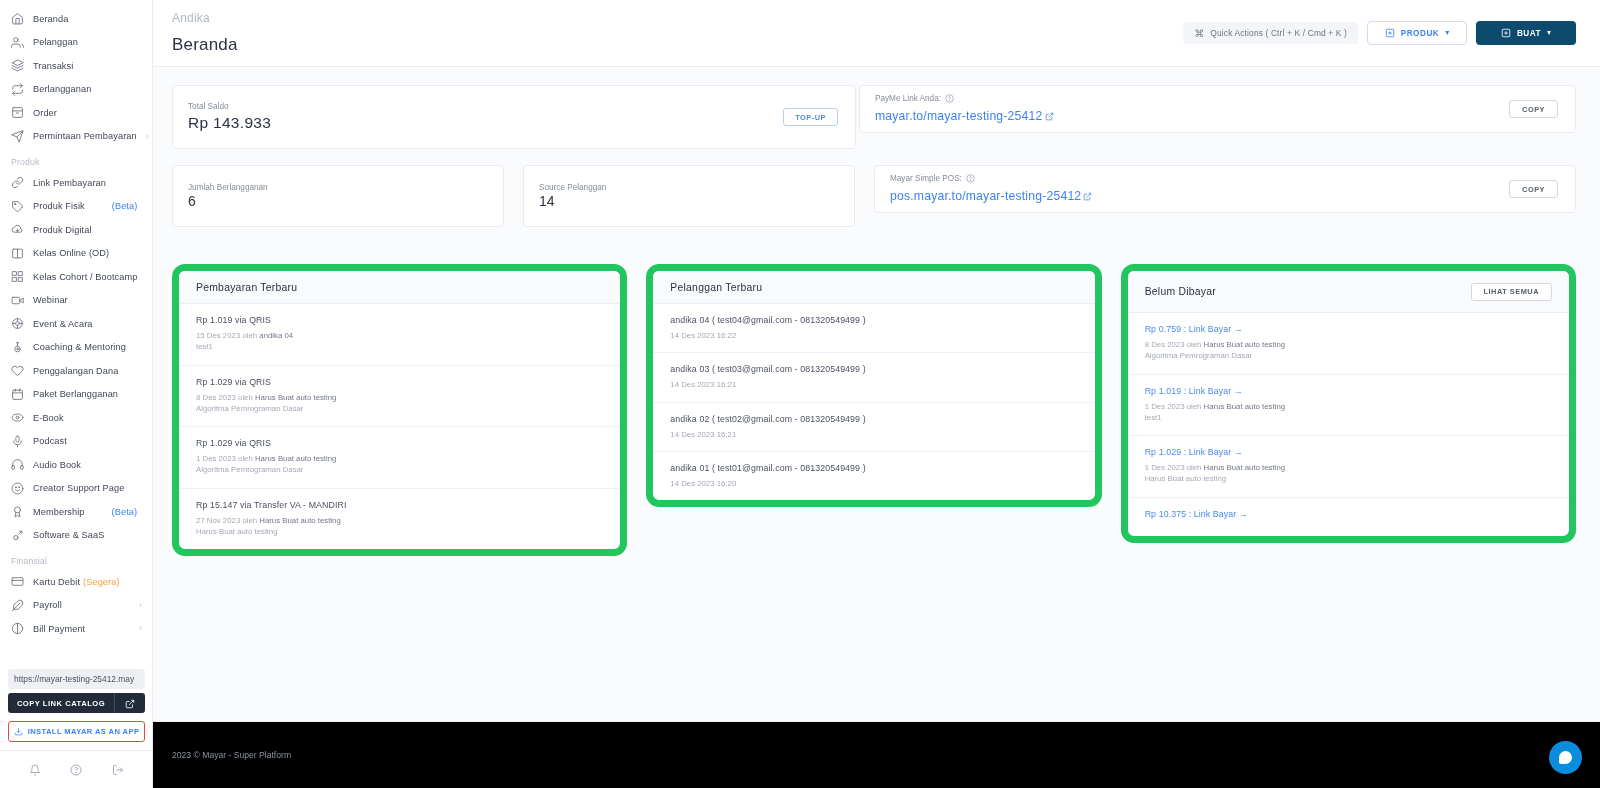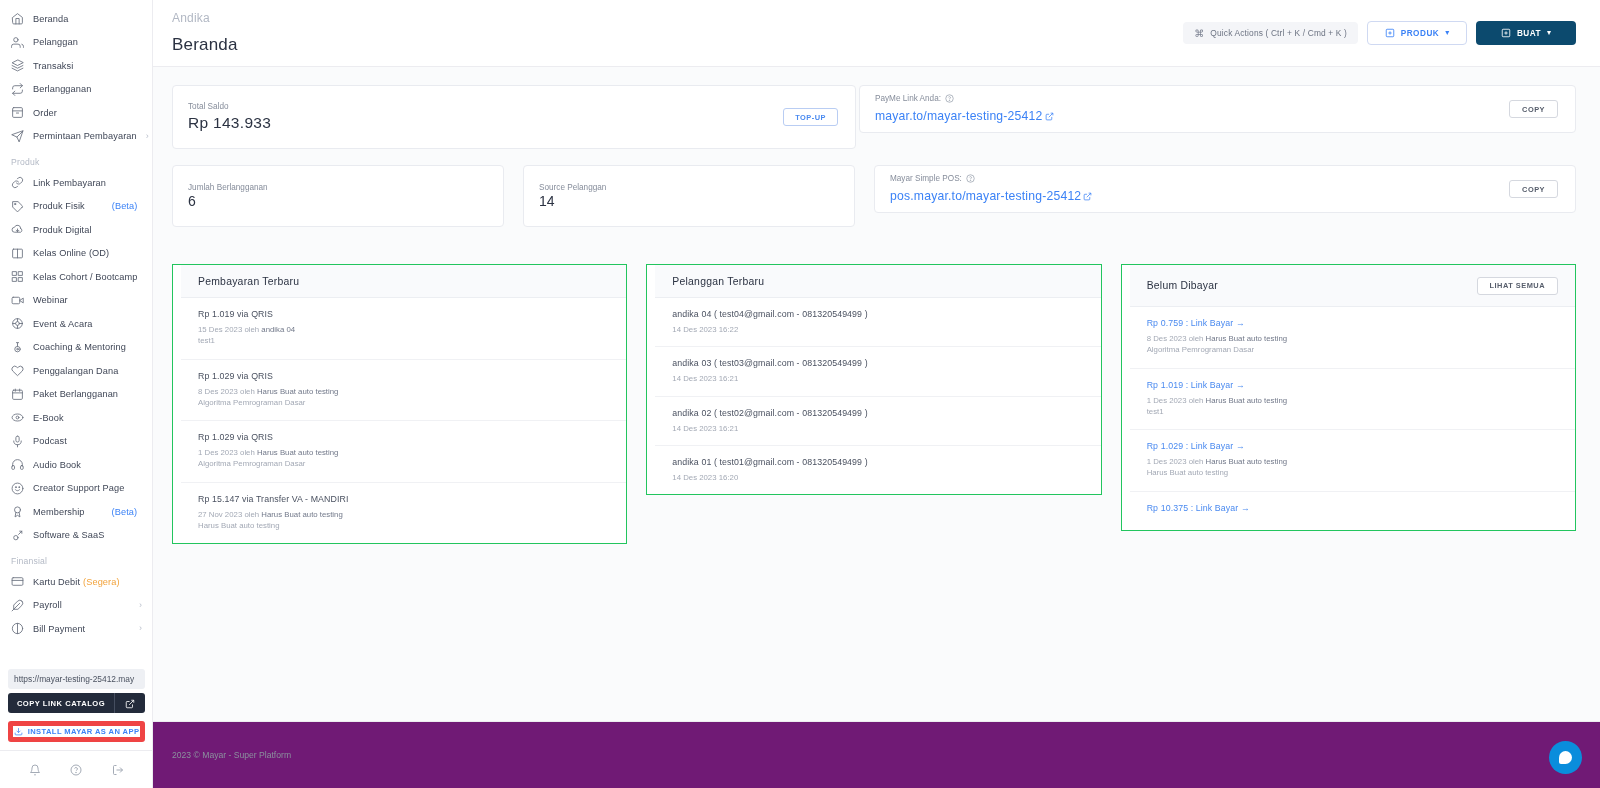--- a/index.html
+++ b/index.html
@@ -76,21 +76,21 @@
   }
   .copy-catalog .cc-text {
     flex: 1; text-align: center;
     color: #fff; font-size: 7.6px; font-weight: bold; letter-spacing: .5px;
   }
   .copy-catalog .cc-div { width: 1px; height: 20px; background: #454e60; }
   .copy-catalog .cc-ext { width: 30px; text-align: center; color: #fff; }
   .copy-catalog .cc-ext svg { width: 10px; height: 10px; vertical-align: middle; }
   .install-app {
     margin: 8px;
-    border: 5px solid #ef4444;
+    border: 1px solid #ef4444;
     border-radius: 3px;
     height: 21px;
     display: flex; align-items: center; justify-content: center;
     gap: 5px;
     cursor: pointer;
   }
   .install-app span { color: #3b82f6; font-size: 7.6px; font-weight: bold; letter-spacing: .4px; }
   .install-app svg { width: 9px; height: 9px; }
   .side-footer {
     border-top: 1px solid #ececf0;
@@ -174,42 +174,42 @@
     font-size: 12.2px; color: #3b82f6; letter-spacing: .2px;
     display: inline-flex; align-items: center; gap: 2px; cursor: pointer;
   }
   .linktext svg { width: 9px; height: 9px; }
 
   .stat-card { width: 332px; height: 62px; display: flex; flex-direction: column; justify-content: center; padding: 0 15px; }
   .stat-card .lab { font-size: 8.2px; color: #868d9b; margin-bottom: 1px; }
   .stat-card .val { font-size: 14px; color: #2b3242; }
 
   
-  .panel { flex: 1; background: #fff; border: 1px solid #22c55e; border-radius: 0; overflow: hidden; padding-left: 8px; }
+  .panel { flex: 1; background: #fff; border: 7px solid #22c55e; border-radius: 13px; overflow: hidden; }
   .panel-head {
     background: #f9fafc; border-bottom: 1px solid #eceef2;
     height: 33px; display: flex; align-items: center; padding: 0 17px;
   }
   .panel-head.tall { height: 42px; }
   .panel-title { font-size: 10.4px; color: #2b3242; letter-spacing: .25px; }
   .plist-item { padding: 11px 17px 12px 17px; border-bottom: 1px solid #f0f1f4; }
   .plist-item:last-child { border-bottom: none; }
   .pi-main { font-size: 8.8px; color: #4a5160; margin-bottom: 5px; letter-spacing: .1px; }
   .pi-sub { font-size: 7.8px; color: #a3a9b5; line-height: 1.45; }
   .pi-sub b { font-weight: normal; color: #72798a; }
   .pi-link { font-size: 8.8px; color: #4a8af0; margin-bottom: 5px; cursor: pointer; letter-spacing: .1px; }
 
   .panel-cust .plist-item { padding: 11px 17px 11px 17px; }
   .panel-cust .pi-main { margin-bottom: 5px; color: #4a5160; }
 
   .footer {
     border-top: 1px solid #ececf0;
     height: 67px; display: flex; align-items: center;
     padding-left: 19px;
-    background: #701a75;
+    background: #000000;
     flex: 0 0 67px;
   }
   .footer span { font-size: 8.6px; color: #8b919e; }
 
   .chat-bubble {
     position: absolute; right: 18px; bottom: 14px;
     width: 33px; height: 33px; border-radius: 50%;
     background: #0a8ddc;
     display: flex; align-items: center; justify-content: center;
     cursor: pointer;

